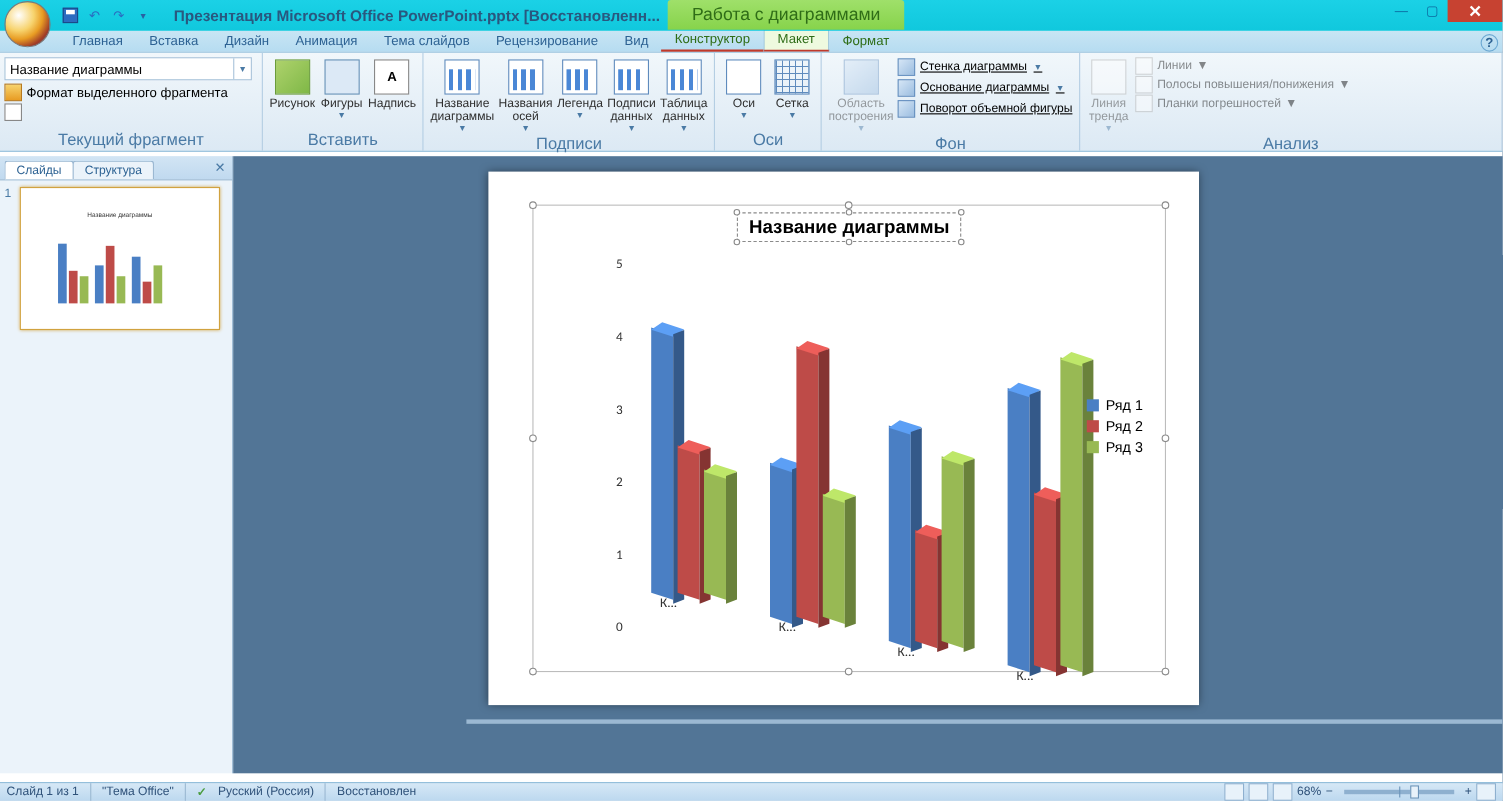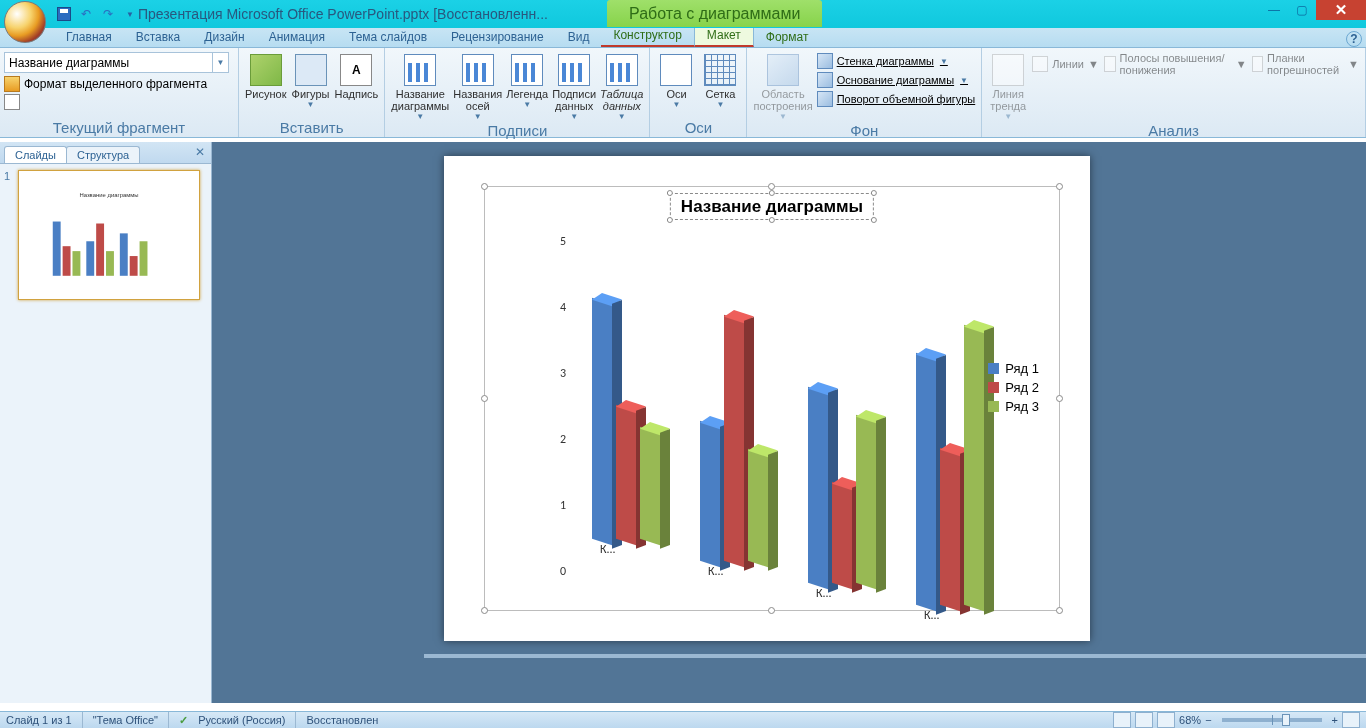--- a/index.html
+++ b/index.html
@@ -5,21 +5,21 @@
 * { box-sizing: border-box; margin: 0; padding: 0; font-family: "Segoe UI", Tahoma, sans-serif; }
 body { width: 1366px; height: 728px; overflow: hidden; background: #fff; font-size: 12px; }
 
 
 .titlebar { height: 28px; background: linear-gradient(#1bd1e6,#10c8dd); display: flex; align-items: center; color: #2961a2; position: relative; }
 .office-btn { width: 42px; height: 42px; background: radial-gradient(circle at 30% 30%, #fff,#f7d36d 35%,#e89c23 55%,#a03c27 75%,#2f6db3); border-radius: 50%; border:1px solid #7a7a7a; position: relative; top: 8px; left: 4px; }
 .qat { display:flex; align-items:center; gap:6px; margin-left:14px; }
 .qat .icon { width:16px; height:16px; display:flex; align-items:center; justify-content:center; font-size:12px; cursor:pointer; }
 .qat .save-icon{width:14px;height:14px;background:#2b6cc0;border:1px solid #1a4a88;position:relative;}
 .qat .save-icon::after{content:"";position:absolute;top:1px;left:2px;right:2px;height:4px;background:#fff;}
-.title-text{color:#29587f;font-size:14px;}
+.title-text{margin-left:20px;color:#29587f;font-size:14px;font-weight:bold;}
 .chart-tools-tab{position:absolute; left:607px; top:0; height:27px; padding:0 22px; display:flex; align-items:center; background:linear-gradient(#9fe06a,#87d34b); color:#2f6d17; font-size:16px; border-radius:3px 3px 0 0;}
 .win-controls{position:absolute;right:0;top:0;display:flex;}
 .win-btn{width:28px;height:20px;display:flex;align-items:center;justify-content:center;color:#0c6aa0;cursor:pointer;}
 .win-close{width:50px;height:20px;background:#c74231;color:#fff;font-size:15px;font-weight:bold;}
 
 
 .tabrow{height:20px;background:linear-gradient(#c8e5f4,#b6dcf1);display:flex;align-items:flex-end;padding:0 4px;border-bottom:1px solid #89b8d8;}
 .tabrow .spacer{width:50px;}
 .tab{padding:3px 12px;color:#2d6293;cursor:pointer;font-size:12px;}
 .tab.chart-tab{color:#2f6d17;}
@@ -48,21 +48,21 @@
 
 .chartic{border:1px solid #5f8bbd;background:#fff;position:relative;}
 .chartic::before{content:"";position:absolute;left:3px;right:3px;bottom:3px;top:8px;background:repeating-linear-gradient(90deg,#4a87d6 0 4px,transparent 4px 8px);}
 
 
 .fon-col{display:flex;flex-direction:column;gap:1px;padding-top:2px;text-decoration:underline;}
 .fon-row{display:flex;align-items:center;gap:4px;padding:1px 2px;cursor:pointer;font-size:11px;}
 .fon-row .dd-ar{font-size:8px;color:#4a7aa5;margin-left:2px;}
 
 
-.an-col{display:flex;flex-direction:row;gap:1px;padding-top:2px;}
+.an-col{display:flex;flex-direction:column;gap:1px;padding-top:2px;}
 .an-row{display:flex;align-items:center;gap:4px;padding:0 2px;cursor:pointer;font-size:11px;opacity:0.45;}
 
 
 .workspace{position:absolute;top:142px;left:0;right:0;bottom:25px;display:flex;}
 .sidepanel{width:212px;background:#ebf3fa;border-right:1px solid #9bb8d2;display:flex;flex-direction:column;}
 .sidetabs{height:22px;display:flex;align-items:flex-end;background:linear-gradient(#d2e5f4,#c0d9ef);border-bottom:1px solid #9bb8d2;padding-left:4px;position:relative;}
 .sidetab{padding:2px 10px;font-size:11px;color:#2d6293;border:1px solid #9bb8d2;border-bottom:none;background:#ebf3fa;border-radius:3px 3px 0 0;margin-right:-1px;cursor:pointer;}
 .sidetab:first-child{background:#fff;}
 .sidetabs .close{position:absolute;right:6px;top:3px;color:#4a7aa5;font-size:12px;cursor:pointer;}
 .thumb-area{flex:1;padding:6px 4px;}
@@ -214,21 +214,21 @@
           <div class="dd-ar">▼</div>
       </div>
       <div class="vbtn">
         <div class="bigicon chartic"></div>
         <div class="lbl" style="white-space:pre-line;">Подписи
 данных</div>
           <div class="dd-ar">▼</div>
       </div>
       <div class="vbtn">
         <div class="bigicon chartic"></div>
-        <div class="lbl" style="white-space:pre-line;font-style:italic;">Таблица
+        <div class="lbl" style="white-space:pre-line;">Таблица
 данных</div>
           <div class="dd-ar">▼</div>
       </div>
     </div>
     <div class="group-title">Подписи</div>
   </div>
 
   <div class="group">
     <div class="group-body">
       <div class="vbtn">

